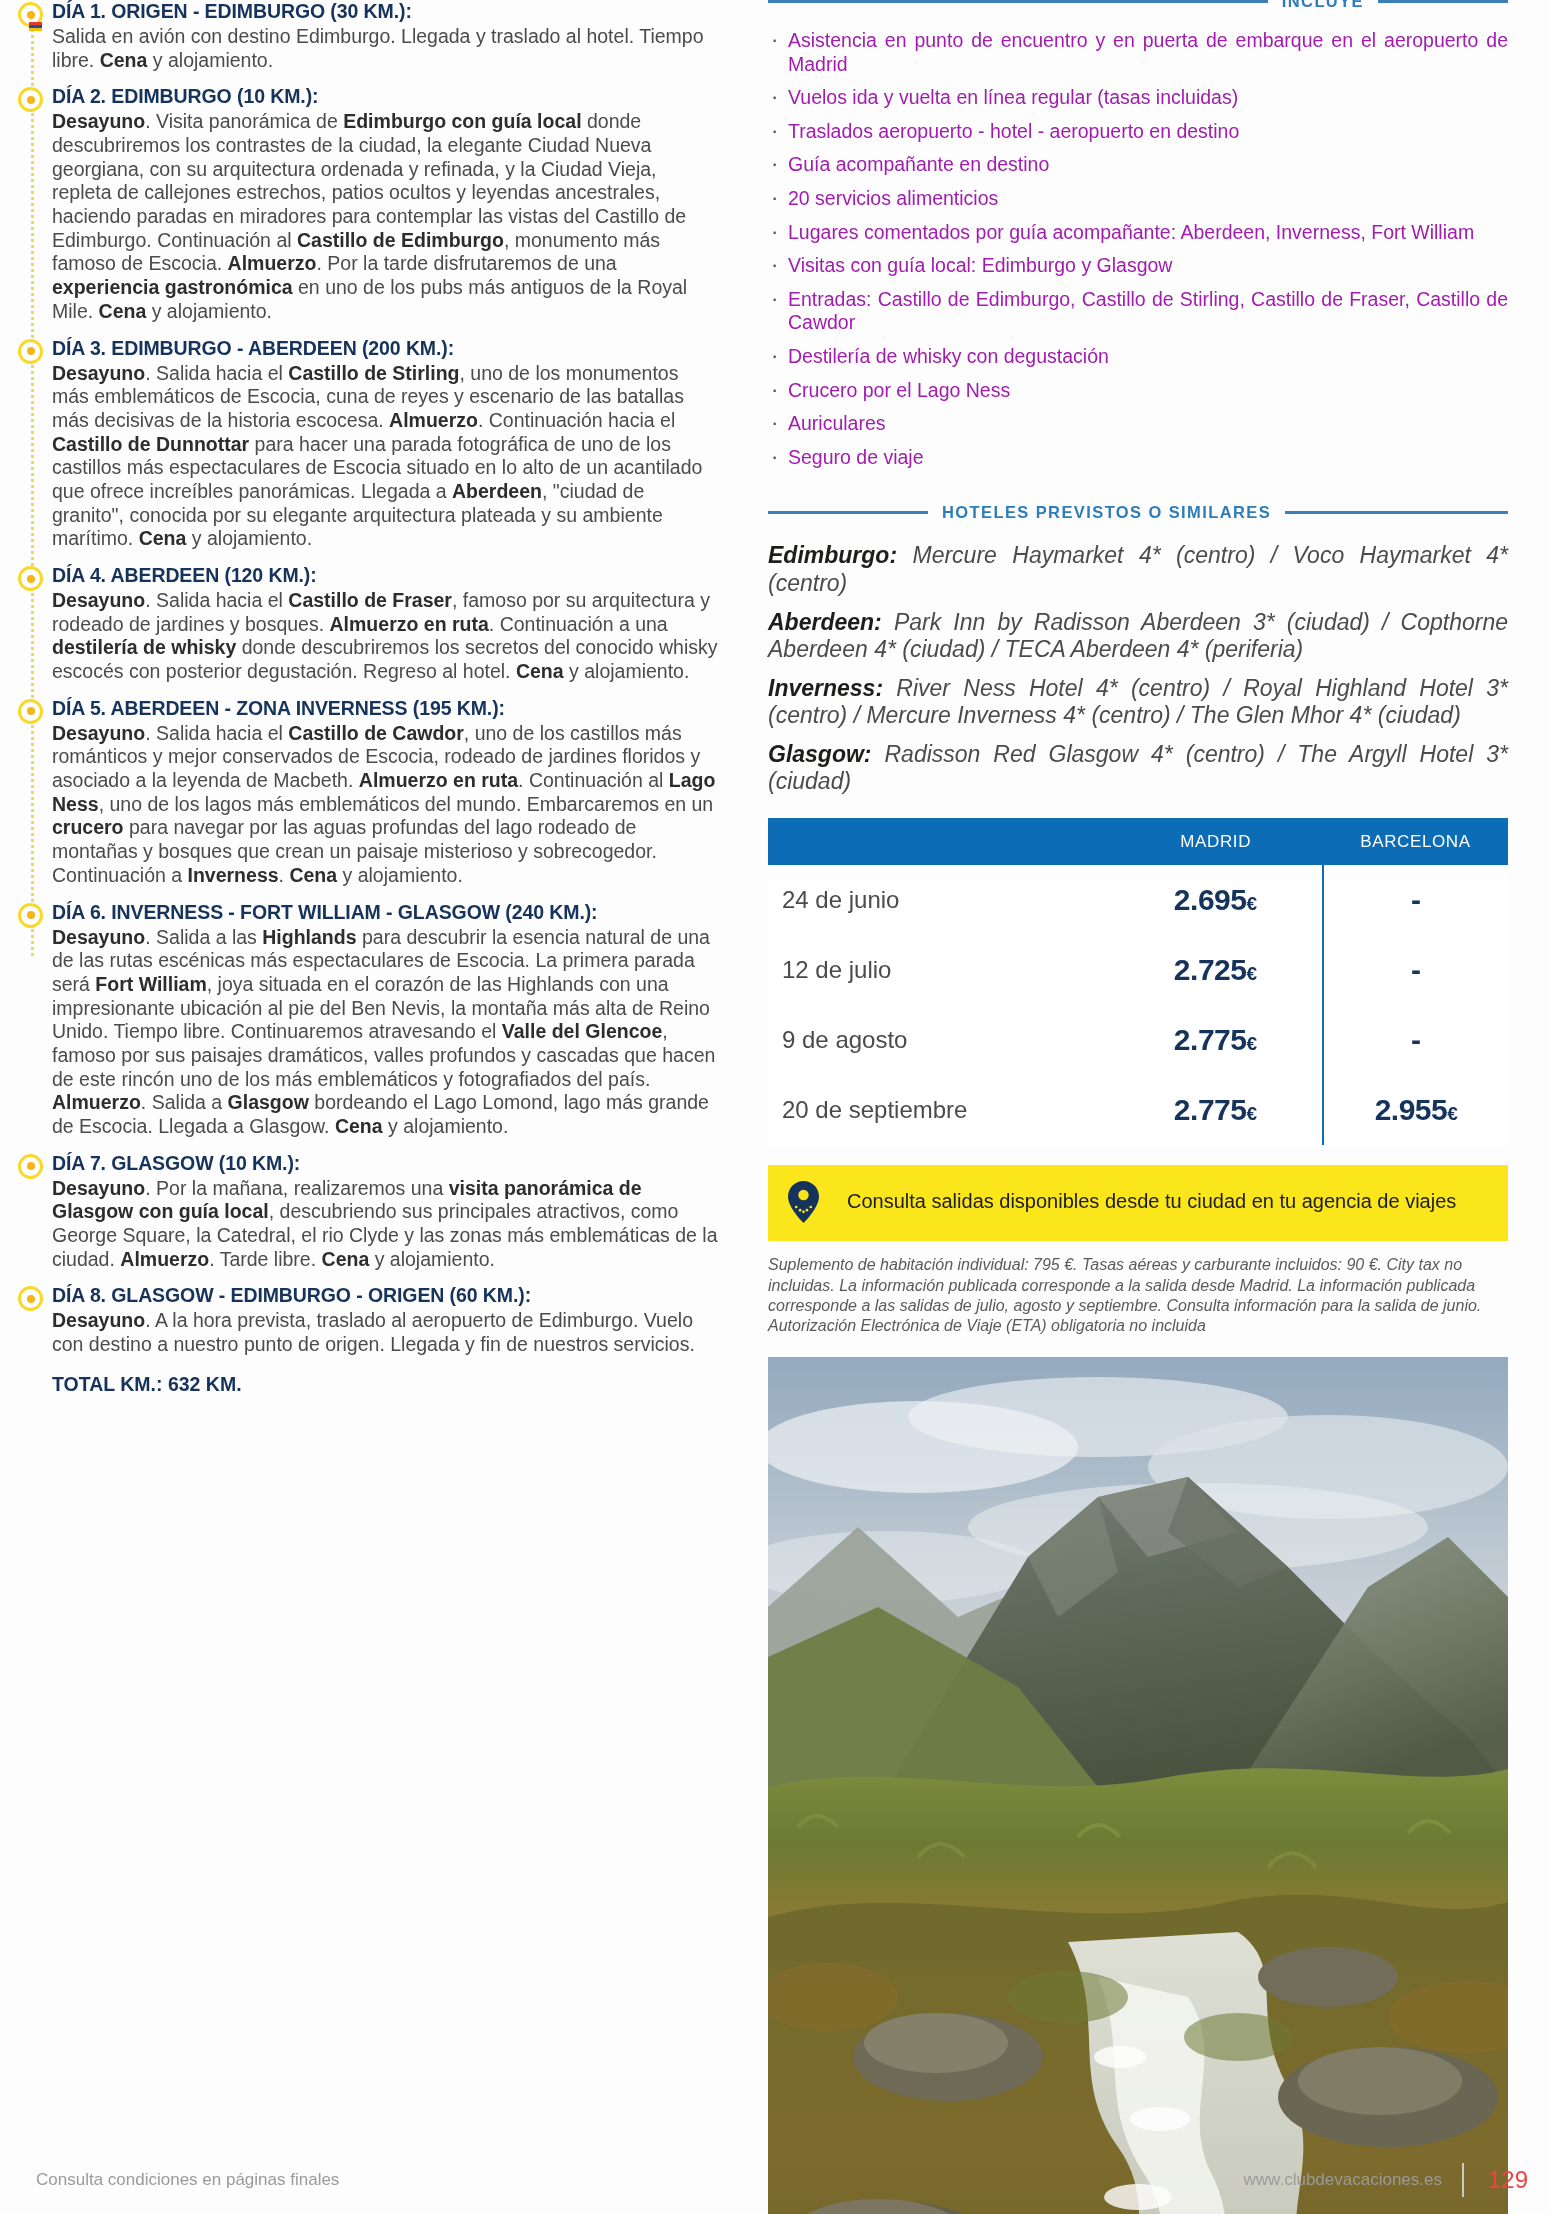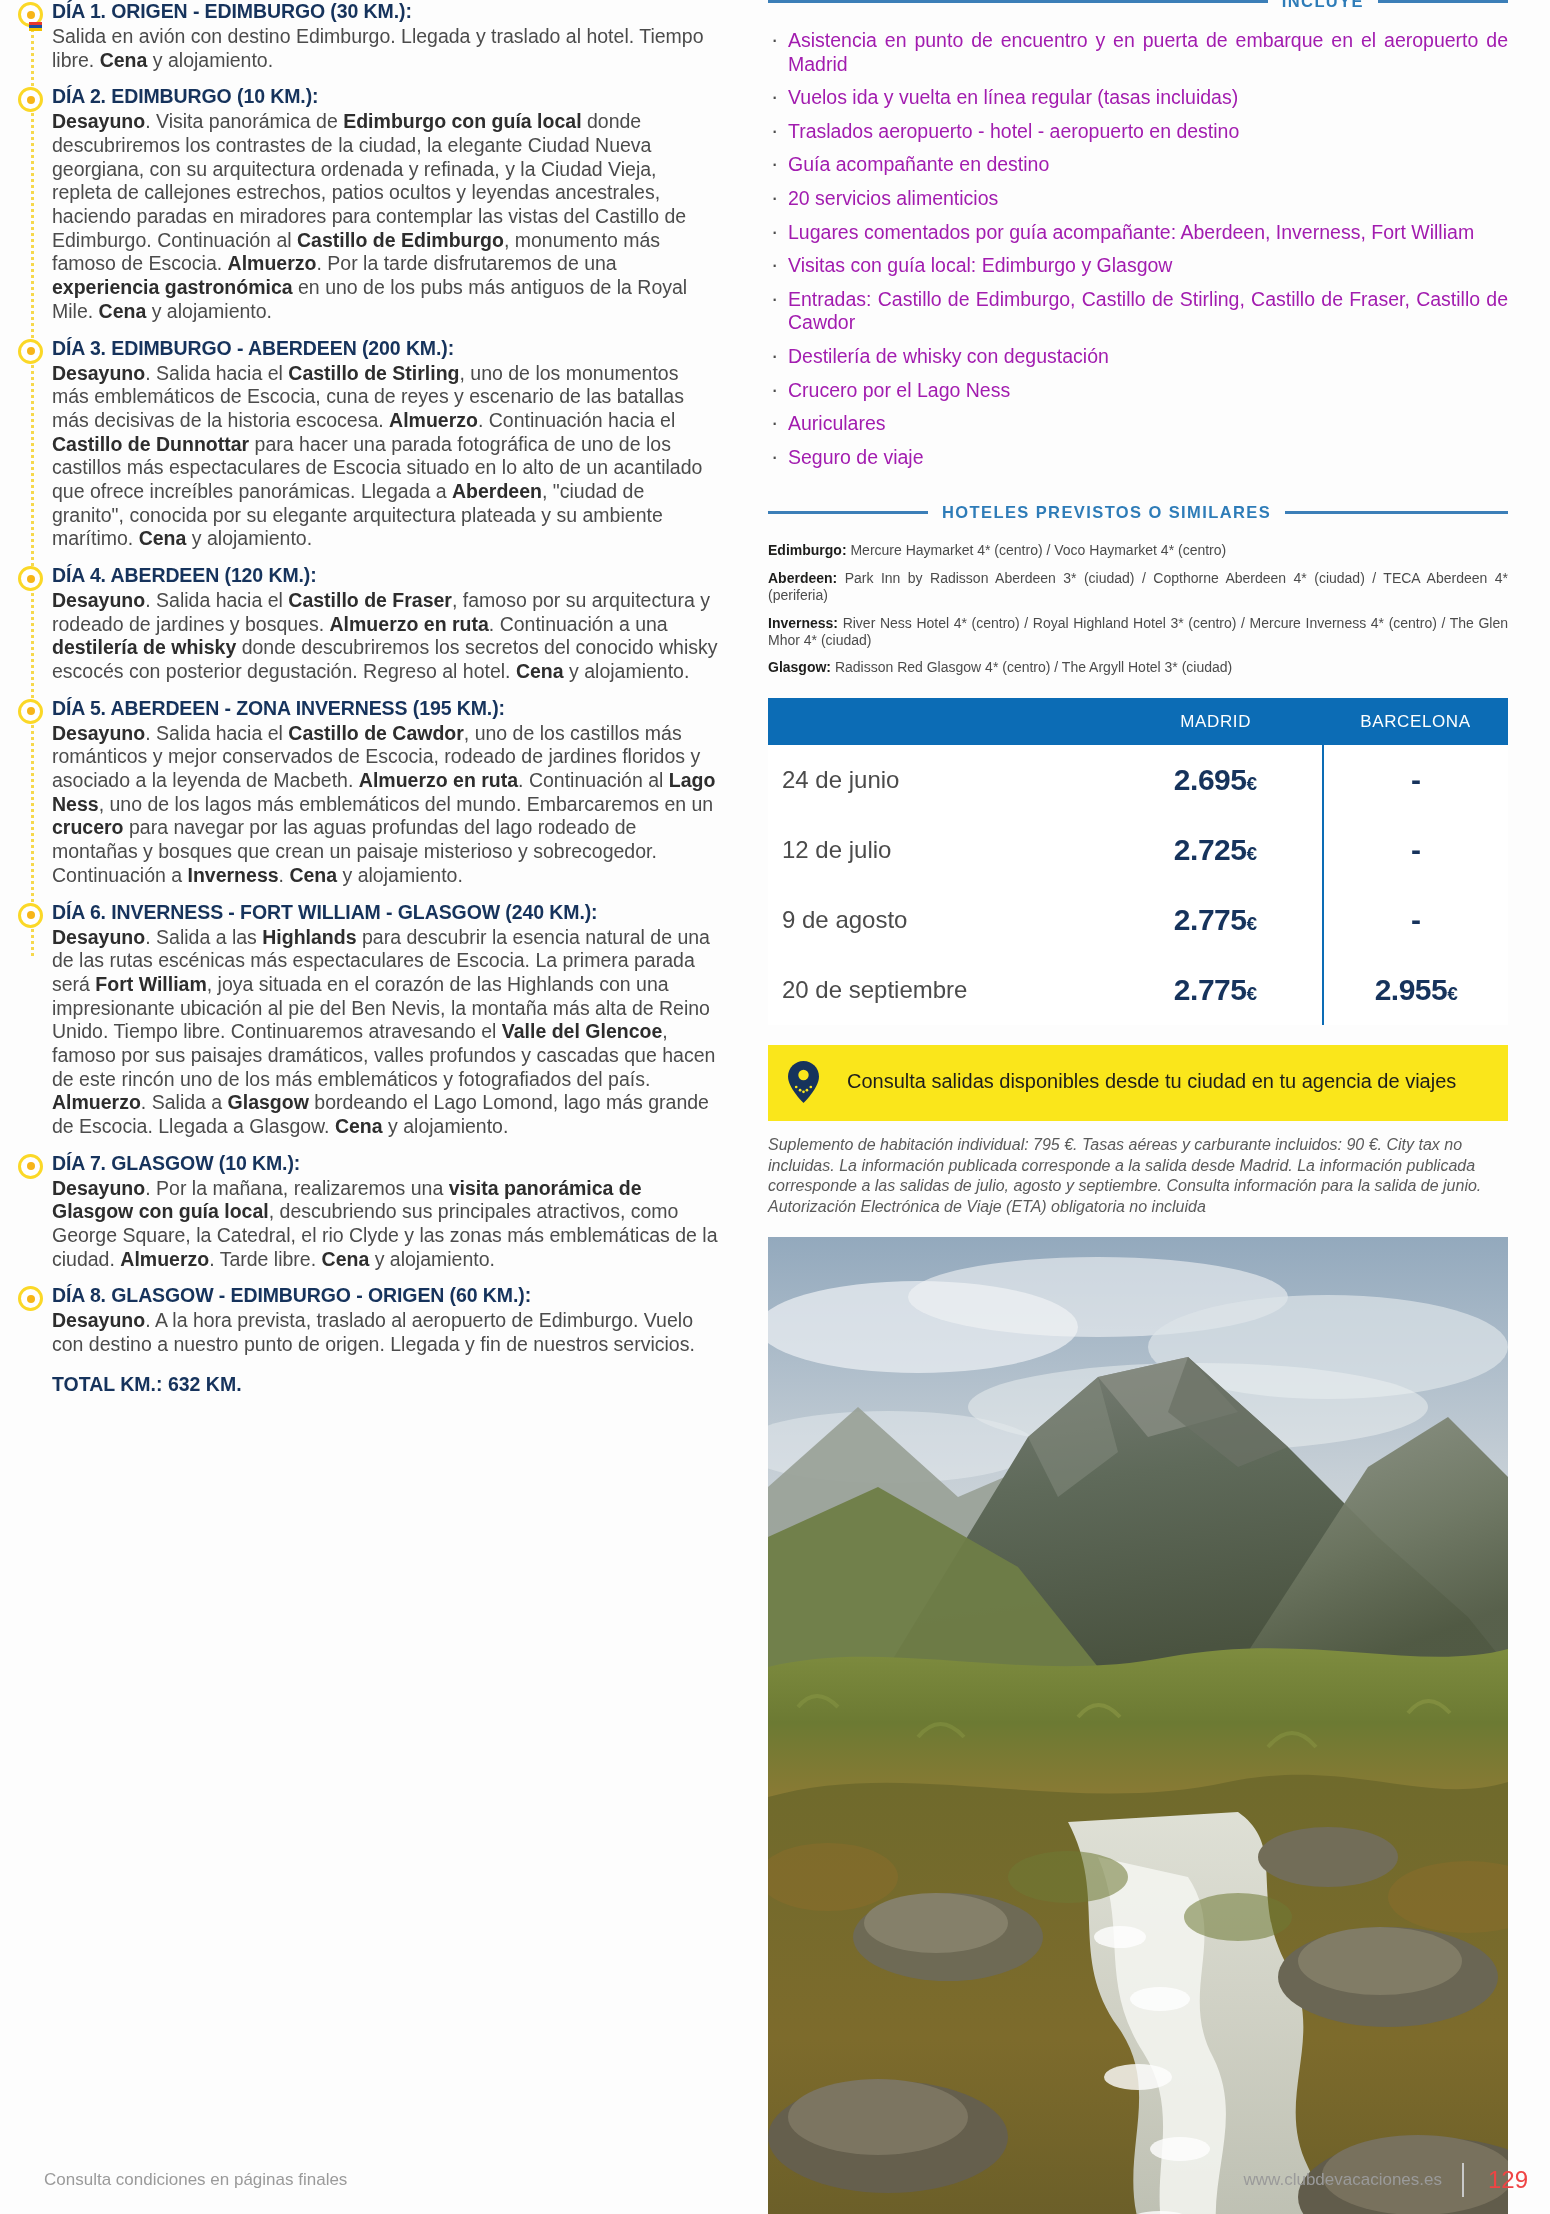--- a/index.html
+++ b/index.html
@@ -133,26 +133,27 @@
     font-size: 22px;
     color: #4b4b4b;
   }
   ul.includes li:last-child { margin-bottom: 0; }
 
   .hoteles-head { margin-top: 34px; margin-bottom: 20px; }
   .hoteles-head .rule-l { width: 160px; height: 3px; background:#3c7fb8; }
   .hoteles-head .rule-r { flex: 1; height: 3px; background:#3c7fb8; }
 
   .hotel-line {
-    font-size: 14px;
+    font-size: 23px;
     line-height: 1.2;
     color: #4b4b4b;
     margin-bottom: 11px;
     text-align: justify;
     text-justify: inter-word;
+    font-style: italic;
   }
   .hotel-line b { color: #1d1d1b; font-weight: bold; }
   .hotel-line:last-child { margin-bottom: 0; }
 
   
   .price-table {
     margin-top: 22px;
     width: 100%;
     border-collapse: collapse;
     table-layout: fixed;
@@ -238,21 +239,21 @@
     overflow: hidden;
   }
   .photo {
     position: absolute;
     inset: 0;
   }
 
   
   .footer {
     position: absolute;
-    left: 8px; right: 0; bottom: 14px;
+    left: 0; right: 0; bottom: 14px;
     height: 40px;
     display: flex;
     align-items: center;
     font-size: 17px;
     color: #9a9a9a;
     text-align: center;
   }
   .footer .left-note { position: absolute; left: 36px; }
   .footer .site { position: absolute; right: 108px; }
   .footer .divider {

